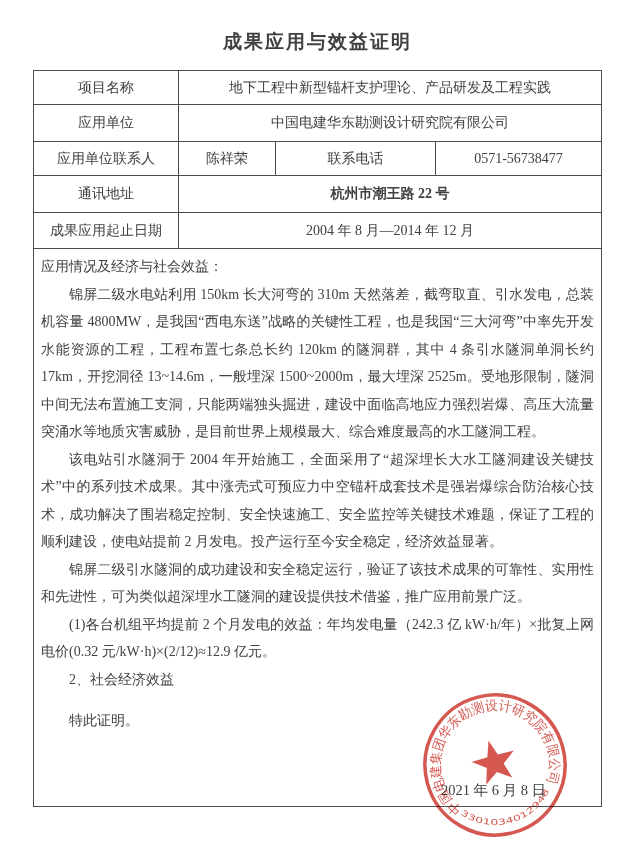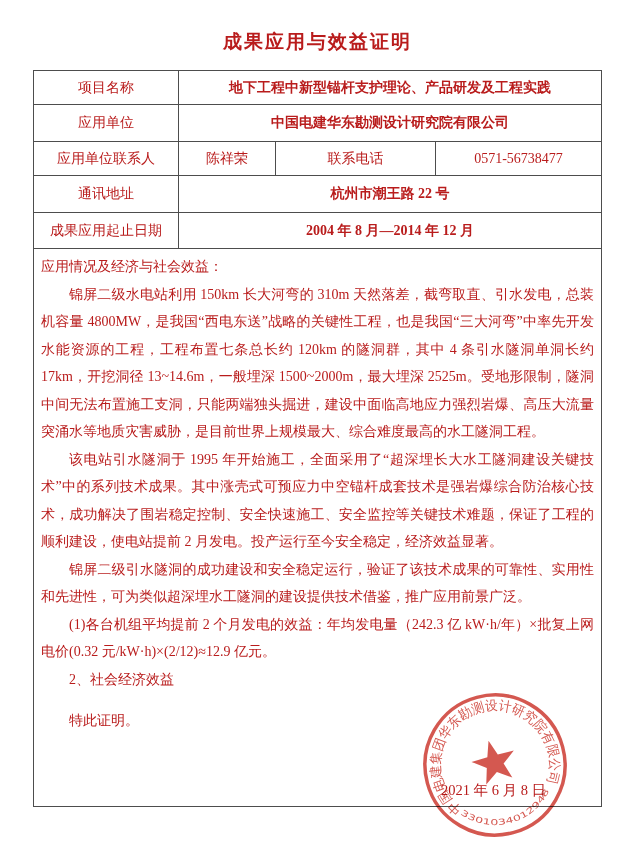--- a/index.html
+++ b/index.html
@@ -3,21 +3,21 @@
 <meta charset="utf-8">
 <style>
   * { box-sizing: border-box; margin: 0; padding: 0; }
   html, body { background: #e8e8e8; }
   body { font-family: "Liberation Serif", "DejaVu Serif", serif; }
   .page {
     position: relative;
     width: 635px; height: 850px;
     margin: 0 auto;
     background: #ffffff;
-    color: #b91c1c;
+    color: #404040;
     overflow: hidden;
   }
   .doc-title {
     position: absolute;
     top: 29px; left: 0; right: 0;
     text-align: center;
     font-size: 19px;
     font-weight: 700;
     letter-spacing: 2px;
   }
@@ -33,21 +33,21 @@
   .t-row { display: flex; flex: none; border-bottom: 1px solid #4d4d4d; }
   .t-row.h34 { height: 34px; }
   .t-row.h36 { height: 36px; }
   .t-row.h37 { height: 37px; }
   .t-row.content-row { flex: 1; border-bottom: none; }
   .cell {
     display: flex; align-items: center; justify-content: center;
     text-align: center; padding: 2px 4px;
   }
   .cell-label { width: 145px; flex: none; border-right: 1px solid #4d4d4d; }
-  .cell-value { flex: 1; font-weight: bold; }
+  .cell-value { flex: 1; }
   .cell-name { width: 97px; flex: none; border-right: 1px solid #4d4d4d; }
   .cell-phone-label { width: 160px; flex: none; border-right: 1px solid #4d4d4d; }
   .cell-phone { flex: 1; }
   .bold { font-weight: 700; }
   .content-cell {
     flex: 1;
     padding: 4px 7px 0 7px;
     font-size: 14px;
     line-height: 27.5px;
     text-align: justify;
@@ -112,21 +112,21 @@
 
     <div class="t-row h36">
       <div class="cell cell-label">成果应用起止日期</div>
       <div class="cell cell-value">2004 年 8 月—2014 年 12 月</div>
     </div>
 
     <div class="t-row content-row">
       <div class="content-cell">
         <div class="content-heading">应用情况及经济与社会效益：</div>
         <p>锦屏二级水电站利用 150km 长大河弯的 310m 天然落差，截弯取直、引水发电，总装机容量 4800MW，是我国“西电东送”战略的关键性工程，也是我国“三大河弯”中率先开发水能资源的工程，工程布置七条总长约 120km 的隧洞群，其中 4 条引水隧洞单洞长约 17km，开挖洞径 13~14.6m，一般埋深 1500~2000m，最大埋深 2525m。受地形限制，隧洞中间无法布置施工支洞，只能两端独头掘进，建设中面临高地应力强烈岩爆、高压大流量突涌水等地质灾害威胁，是目前世界上规模最大、综合难度最高的水工隧洞工程。</p>
-        <p>该电站引水隧洞于 1995 年开始施工，全面采用了“超深埋长大水工隧洞建设关键技术”中的系列技术成果。其中涨壳式可预应力中空锚杆成套技术是强岩爆综合防治核心技术，成功解决了围岩稳定控制、安全快速施工、安全监控等关键技术难题，保证了工程的顺利建设，使电站提前 2 月发电。投产运行至今安全稳定，经济效益显著。</p>
+        <p>该电站引水隧洞于 2004 年开始施工，全面采用了“超深埋长大水工隧洞建设关键技术”中的系列技术成果。其中涨壳式可预应力中空锚杆成套技术是强岩爆综合防治核心技术，成功解决了围岩稳定控制、安全快速施工、安全监控等关键技术难题，保证了工程的顺利建设，使电站提前 2 月发电。投产运行至今安全稳定，经济效益显著。</p>
         <p>锦屏二级引水隧洞的成功建设和安全稳定运行，验证了该技术成果的可靠性、实用性和先进性，可为类似超深埋水工隧洞的建设提供技术借鉴，推广应用前景广泛。</p>
         <p>(1)各台机组平均提前 2 个月发电的效益：年均发电量（242.3 亿 kW·h/年）×批复上网电价(0.32 元/kW·h)×(2/12)≈12.9 亿元。</p>
         <p>2、社会经济效益</p>
         <p class="closing">特此证明。</p>
       </div>
     </div>
 
   </div>
 
   <div class="sign-date">2021 年 6 月 8 日</div>

